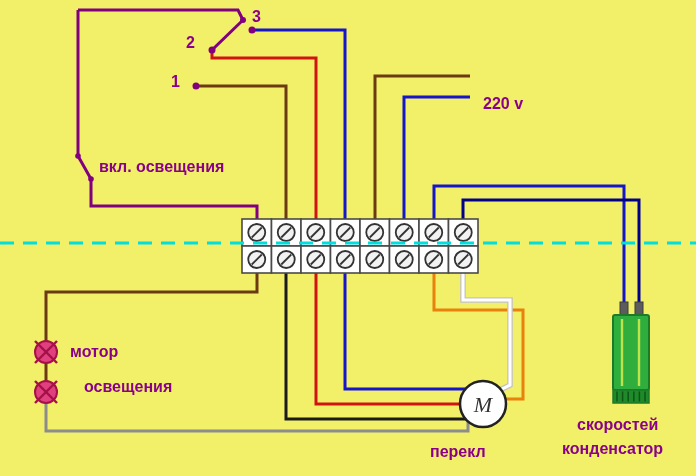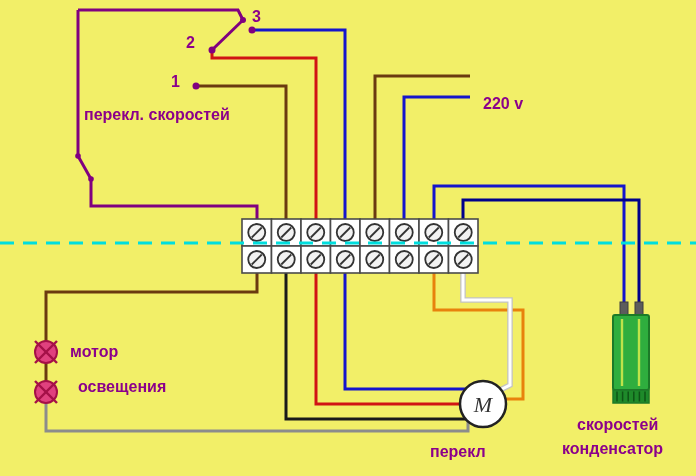--- a/index.html
+++ b/index.html
@@ -119,20 +119,20 @@
       <line x1="622.6" y1="391.5" x2="622.6" y2="401.5" stroke="#0E5516" stroke-width="1.5"></line>
       <line x1="628.2" y1="391.5" x2="628.2" y2="401.5" stroke="#0E5516" stroke-width="1.5"></line>
       <line x1="633.8" y1="391.5" x2="633.8" y2="401.5" stroke="#0E5516" stroke-width="1.5"></line>
       <line x1="639.4" y1="391.5" x2="639.4" y2="401.5" stroke="#0E5516" stroke-width="1.5"></line>
       <line x1="645" y1="391.5" x2="645" y2="401.5" stroke="#0E5516" stroke-width="1.5"></line>
     </svg>
 
   <div class="lbl" style="left:252px;top:8px">3</div>
   <div class="lbl" style="left:186px;top:34px">2</div>
   <div class="lbl" style="left:171px;top:73px">1</div>
-  <div class="lbl" style="left:84px;top:106px">перекл. скоростей</div>
+  <div class="lbl" style="left:99px;top:158px">вкл. освещения</div>
   <div class="lbl" style="left:483px;top:95px">220 v</div>
   <div class="lbl" style="left:70px;top:343px">мотор</div>
-  <div class="lbl" style="left:78px;top:378px">освещения</div>
+  <div class="lbl" style="left:84px;top:378px">освещения</div>
   <div class="lbl" style="left:430px;top:443px">перекл</div>
   <div class="lbl" style="left:577px;top:416px">скоростей</div>
   <div class="lbl" style="left:562px;top:440px">конденсатор</div>
 </div>
 
 </body></html>

